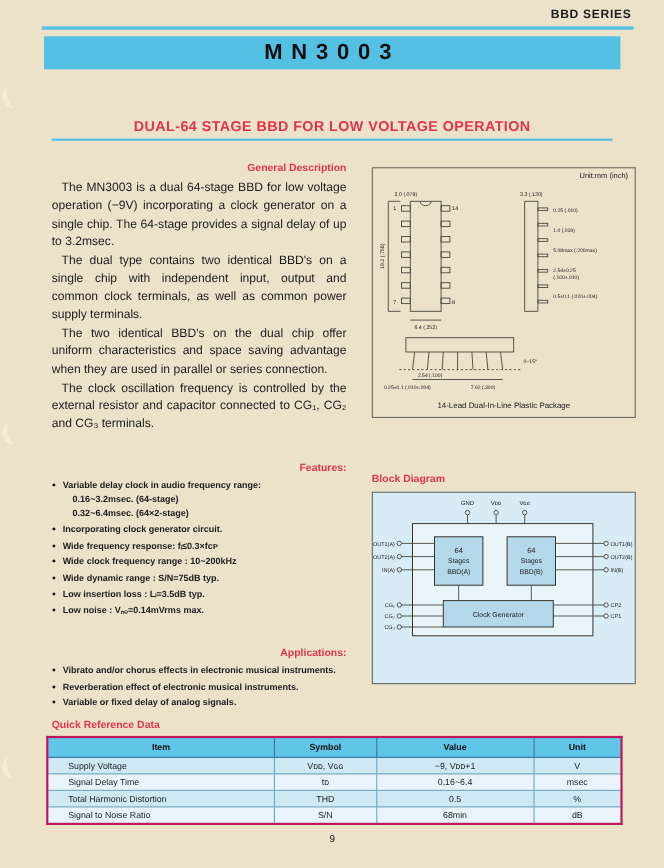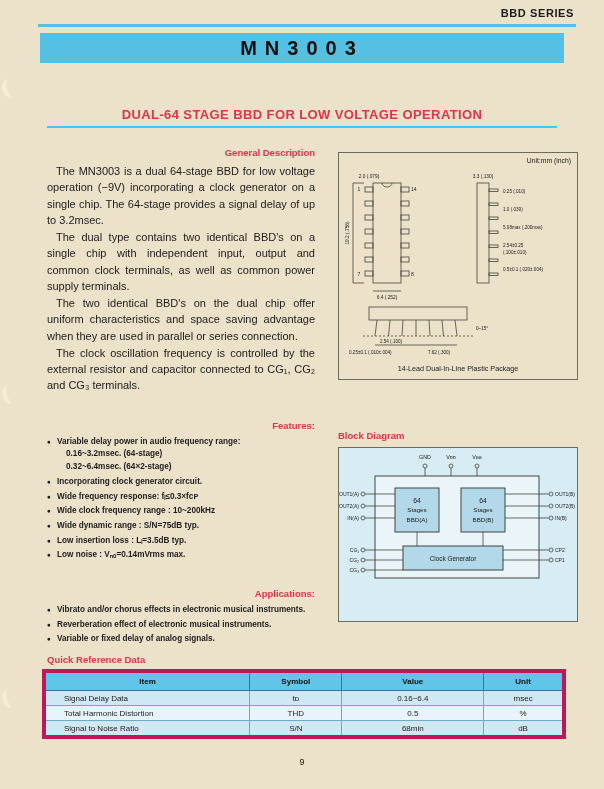--- a/index.html
+++ b/index.html
@@ -34,21 +34,21 @@
   .pkg-svg { position:absolute; top:16px; left:0; }
   .pkg-caption { position:absolute; bottom:6px; width:100%; text-align:center; font-size:7.2px; }
 
   .bd-head { position:absolute; top:430px; left:338px; }
   .bd-panel { position:absolute; top:447px; left:338px; width:238px; height:173px; border:1px solid #6b6b5e;
     background:var(--panelblue,#d8ecf5); }
 
   
   .qrd-head { position:absolute; top:654px; left:47px; }
   table.qrd { position:absolute; top:669px; left:42px; width:524px; border-collapse:collapse; font-size:8px;
-    border:4px solid #be185d; }
+    border:2px solid #be185d; }
   table.qrd th { background:var(--tablehead,#5fc6e8); border:1px solid #34749e; font-weight:bold; height:17px; padding:0 4px; color:#0e0e0e; }
   table.qrd td { border:1px solid #6fa9c8; height:14px; padding:0 4px; text-align:center; }
   table.qrd td.item { text-align:left; padding-left:18px; }
   table.qrd tbody tr:nth-child(odd) td { background:var(--rowa,#cfe9f4); }
   table.qrd tbody tr:nth-child(even) td { background:var(--rowb,#e8f4fa); }
 
   .page-num { position:absolute; top:757px; left:0; width:100%; text-align:center; font-size:9px; }
 
   .binder { position:absolute; left:2px; width:12px; height:20px; border-left:5px solid #f7efda;
     border-radius:50%; transform:rotate(-14deg); opacity:.85; }
@@ -79,21 +79,21 @@
   <div class="left-col">
     <div class="sec-head">General Description</div>
     <p class="para">The MN3003 is a dual 64-stage BBD for low voltage operation (−9V) incorporating a clock generator on a single chip.  The 64-stage provides a signal delay of up to 3.2msec.</p>
     <p class="para">The dual type contains two identical BBD's on a single chip with independent input, output and common clock terminals, as well as common power supply terminals.</p>
     <p class="para">The two identical BBD's on the dual chip offer uniform characteristics and space saving advantage when they are used in parallel or series connection.</p>
     <p class="para">The clock oscillation frequency is controlled by the external resistor and capacitor connected to CG₁, CG₂ and CG₃ terminals.</p>
 
     <div class="sec-head gap-top">Features:</div>
     <ul class="blist">
       <li>
-        <span>Variable delay power in audio frequency range:</span>
+        <span>Variable delay clock in audio frequency range:</span>
         <div class="fsub">0.16~3.2msec. (64-stage)</div>
         <div class="fsub">0.32~6.4msec. (64×2-stage)</div>
       </li>
       <li>Incorporating clock generator circuit.</li>
       <li>Wide frequency response:  fᵢ≤0.3×fᴄᴘ</li>
       <li>Wide clock frequency range : 10~200kHz</li>
       <li>Wide dynamic range : S/N=75dB typ.</li>
       <li>Low insertion loss : Lᵢ=3.5dB typ.</li>
       <li>Low noise : Vₙₒ=0.14mVrms max.</li>
     </ul>
@@ -252,21 +252,27 @@
     <thead>
       <tr>
         <th style="width:213px">Item</th>
         <th style="width:90px">Symbol</th>
         <th style="width:145px">Value</th>
         <th style="width:76px">Unit</th>
       </tr>
     </thead>
     <tbody>
       <tr>
-        <td class="item">Signal Delay Data</td>
+        <td class="item">Supply Voltage</td>
+        <td>Vᴅᴅ, Vɢɢ</td>
+        <td>−9, Vᴅᴅ+1</td>
+        <td>V</td>
+      </tr>
+      <tr>
+        <td class="item">Signal Delay Time</td>
         <td>tᴅ</td>
         <td>0.16~6.4</td>
         <td>msec</td>
       </tr>
       <tr>
         <td class="item">Total Harmonic Distortion</td>
         <td>THD</td>
         <td>0.5</td>
         <td>%</td>
       </tr>

